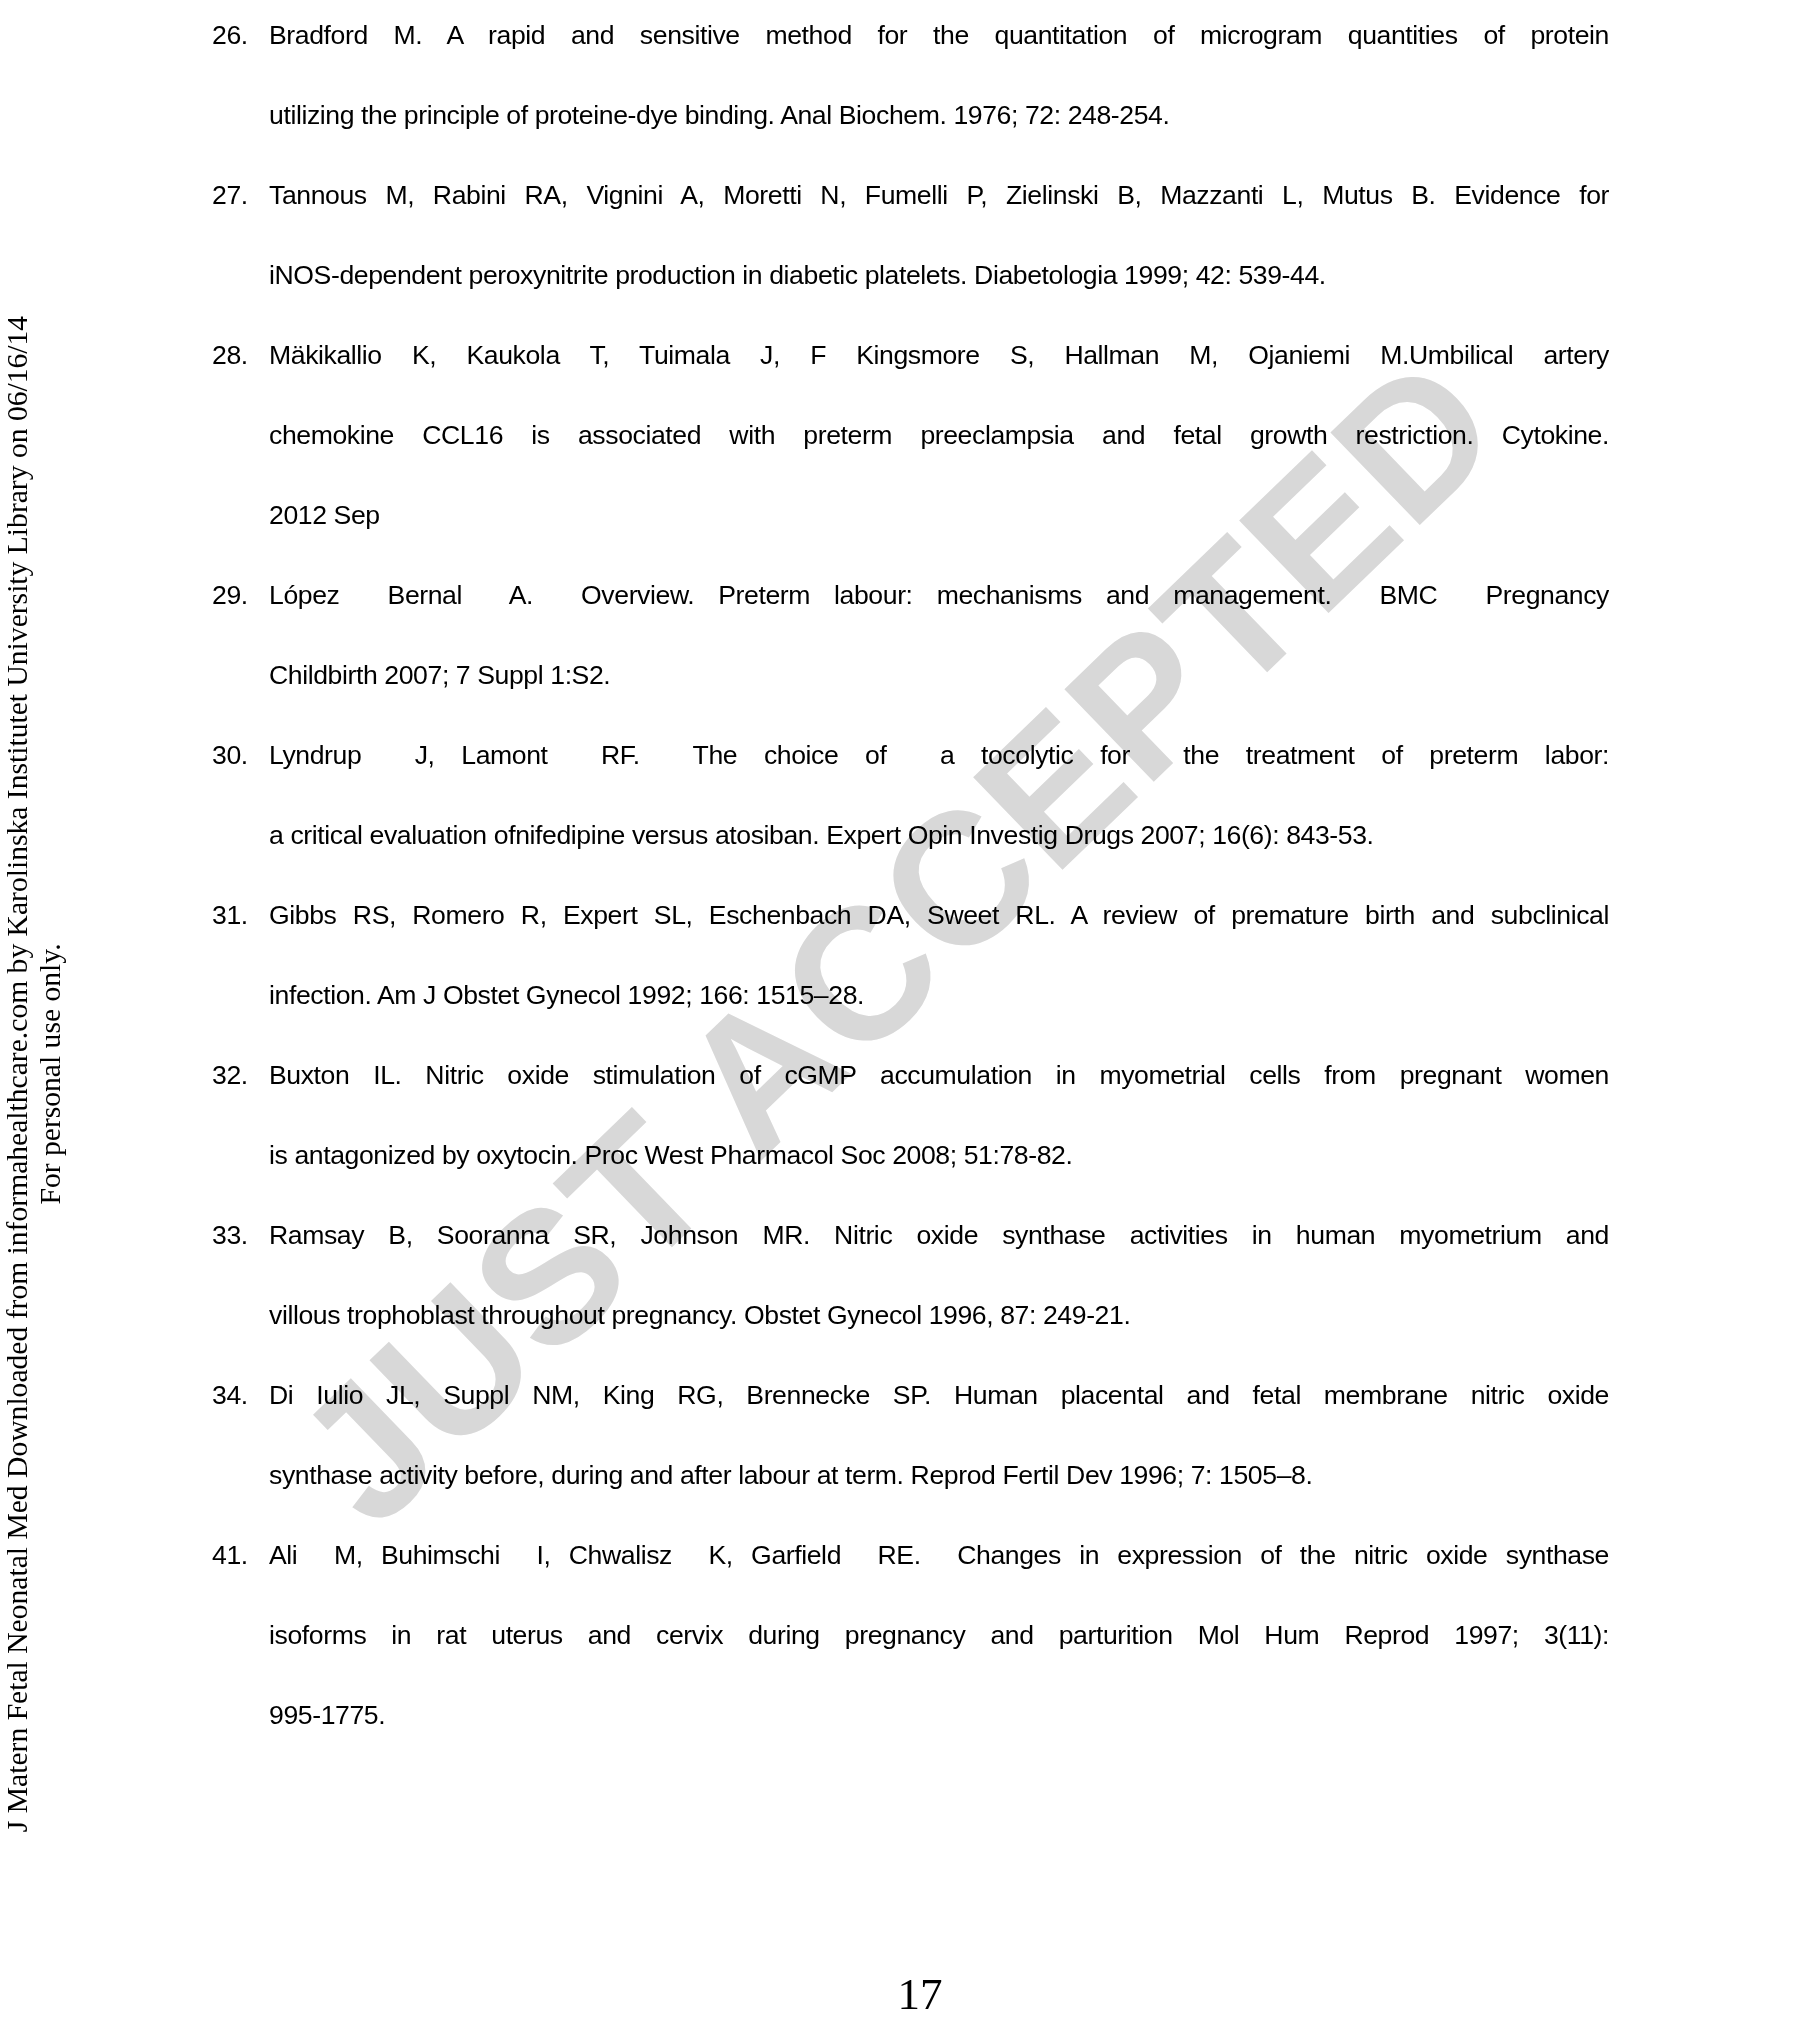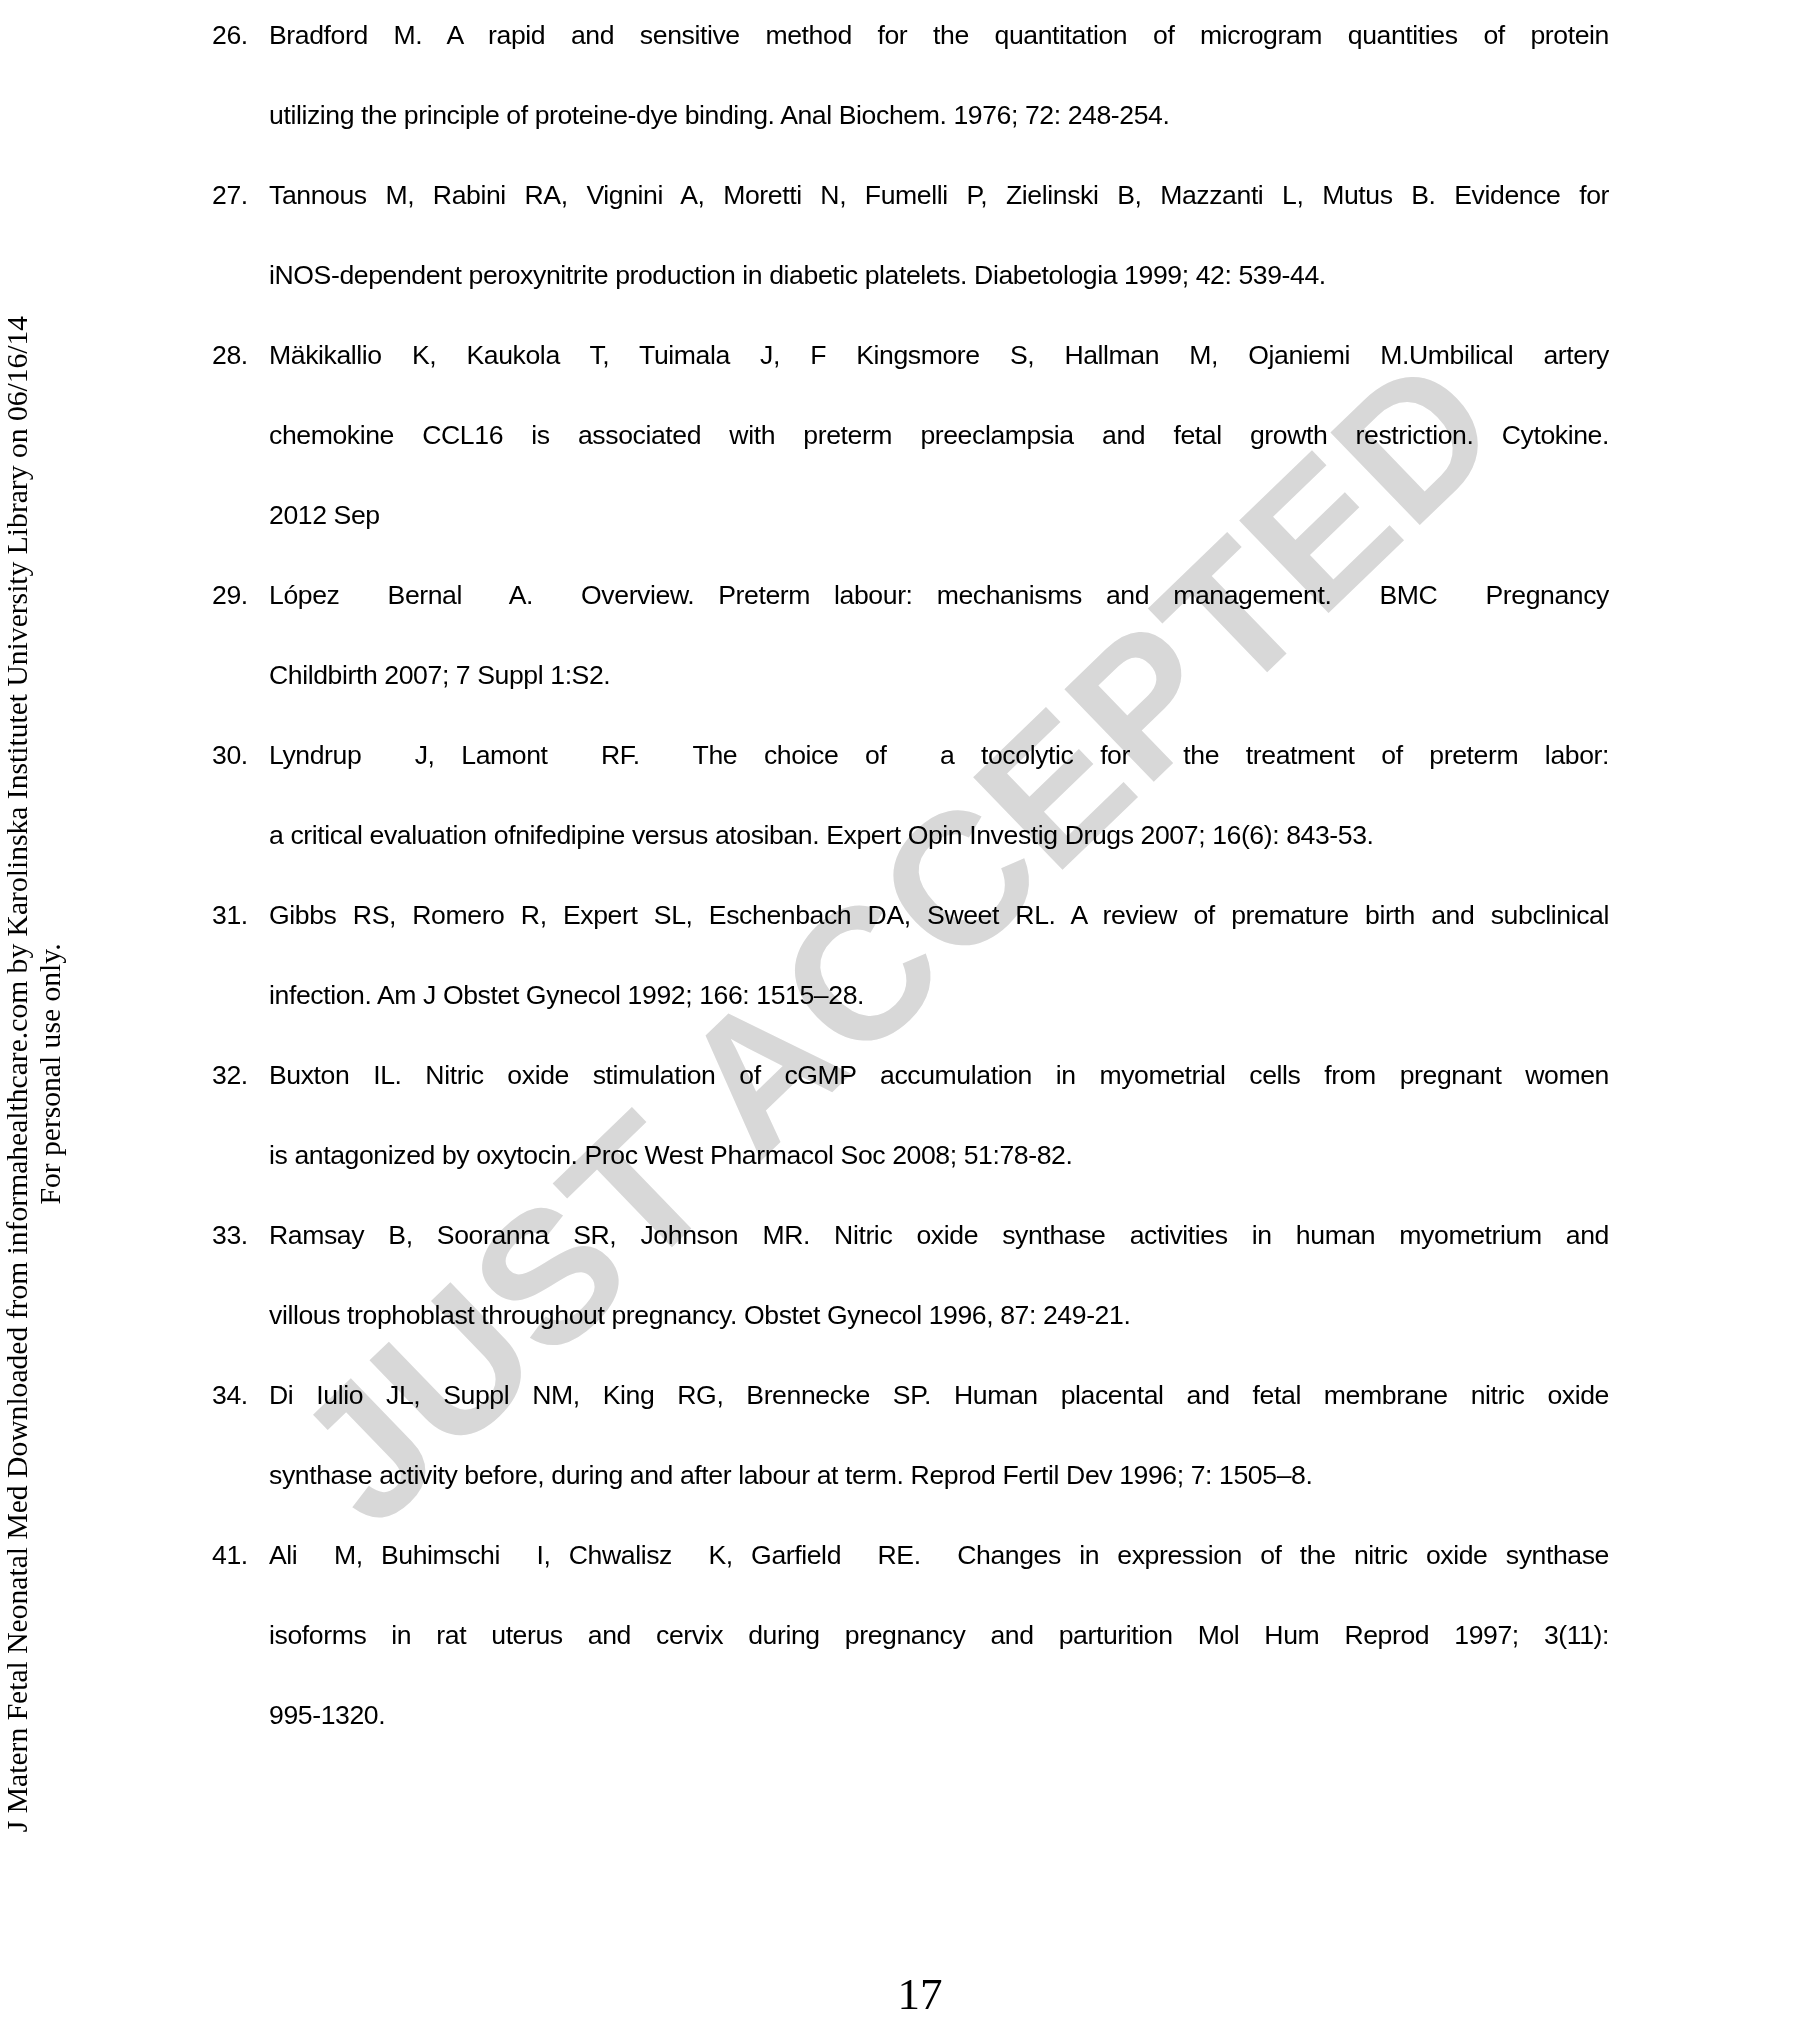--- a/index.html
+++ b/index.html
@@ -111,19 +111,19 @@
       <div class="lines">
         <div class="line just">Di Iulio JL, Suppl NM, King RG, Brennecke SP. Human placental and fetal membrane nitric oxide</div>
         <div class="line">synthase activity before, during and after labour at term. Reprod Fertil Dev 1996; 7: 1505–8.</div>
       </div>
     </div>
     <div class="ref">
       <div class="num">41.</div>
       <div class="lines">
         <div class="line just">Ali&nbsp; M, Buhimschi&nbsp; I, Chwalisz&nbsp; K, Garfield&nbsp; RE.&nbsp; Changes in expression of the nitric oxide synthase</div>
         <div class="line just">isoforms in rat uterus and cervix during pregnancy and parturition Mol Hum Reprod 1997; 3(11):</div>
-        <div class="line">995-1320.</div>
+        <div class="line">995-1775.</div>
       </div>
     </div>
   </div>
 
 <div class="pageno">17</div>
 
 
 </body></html>

